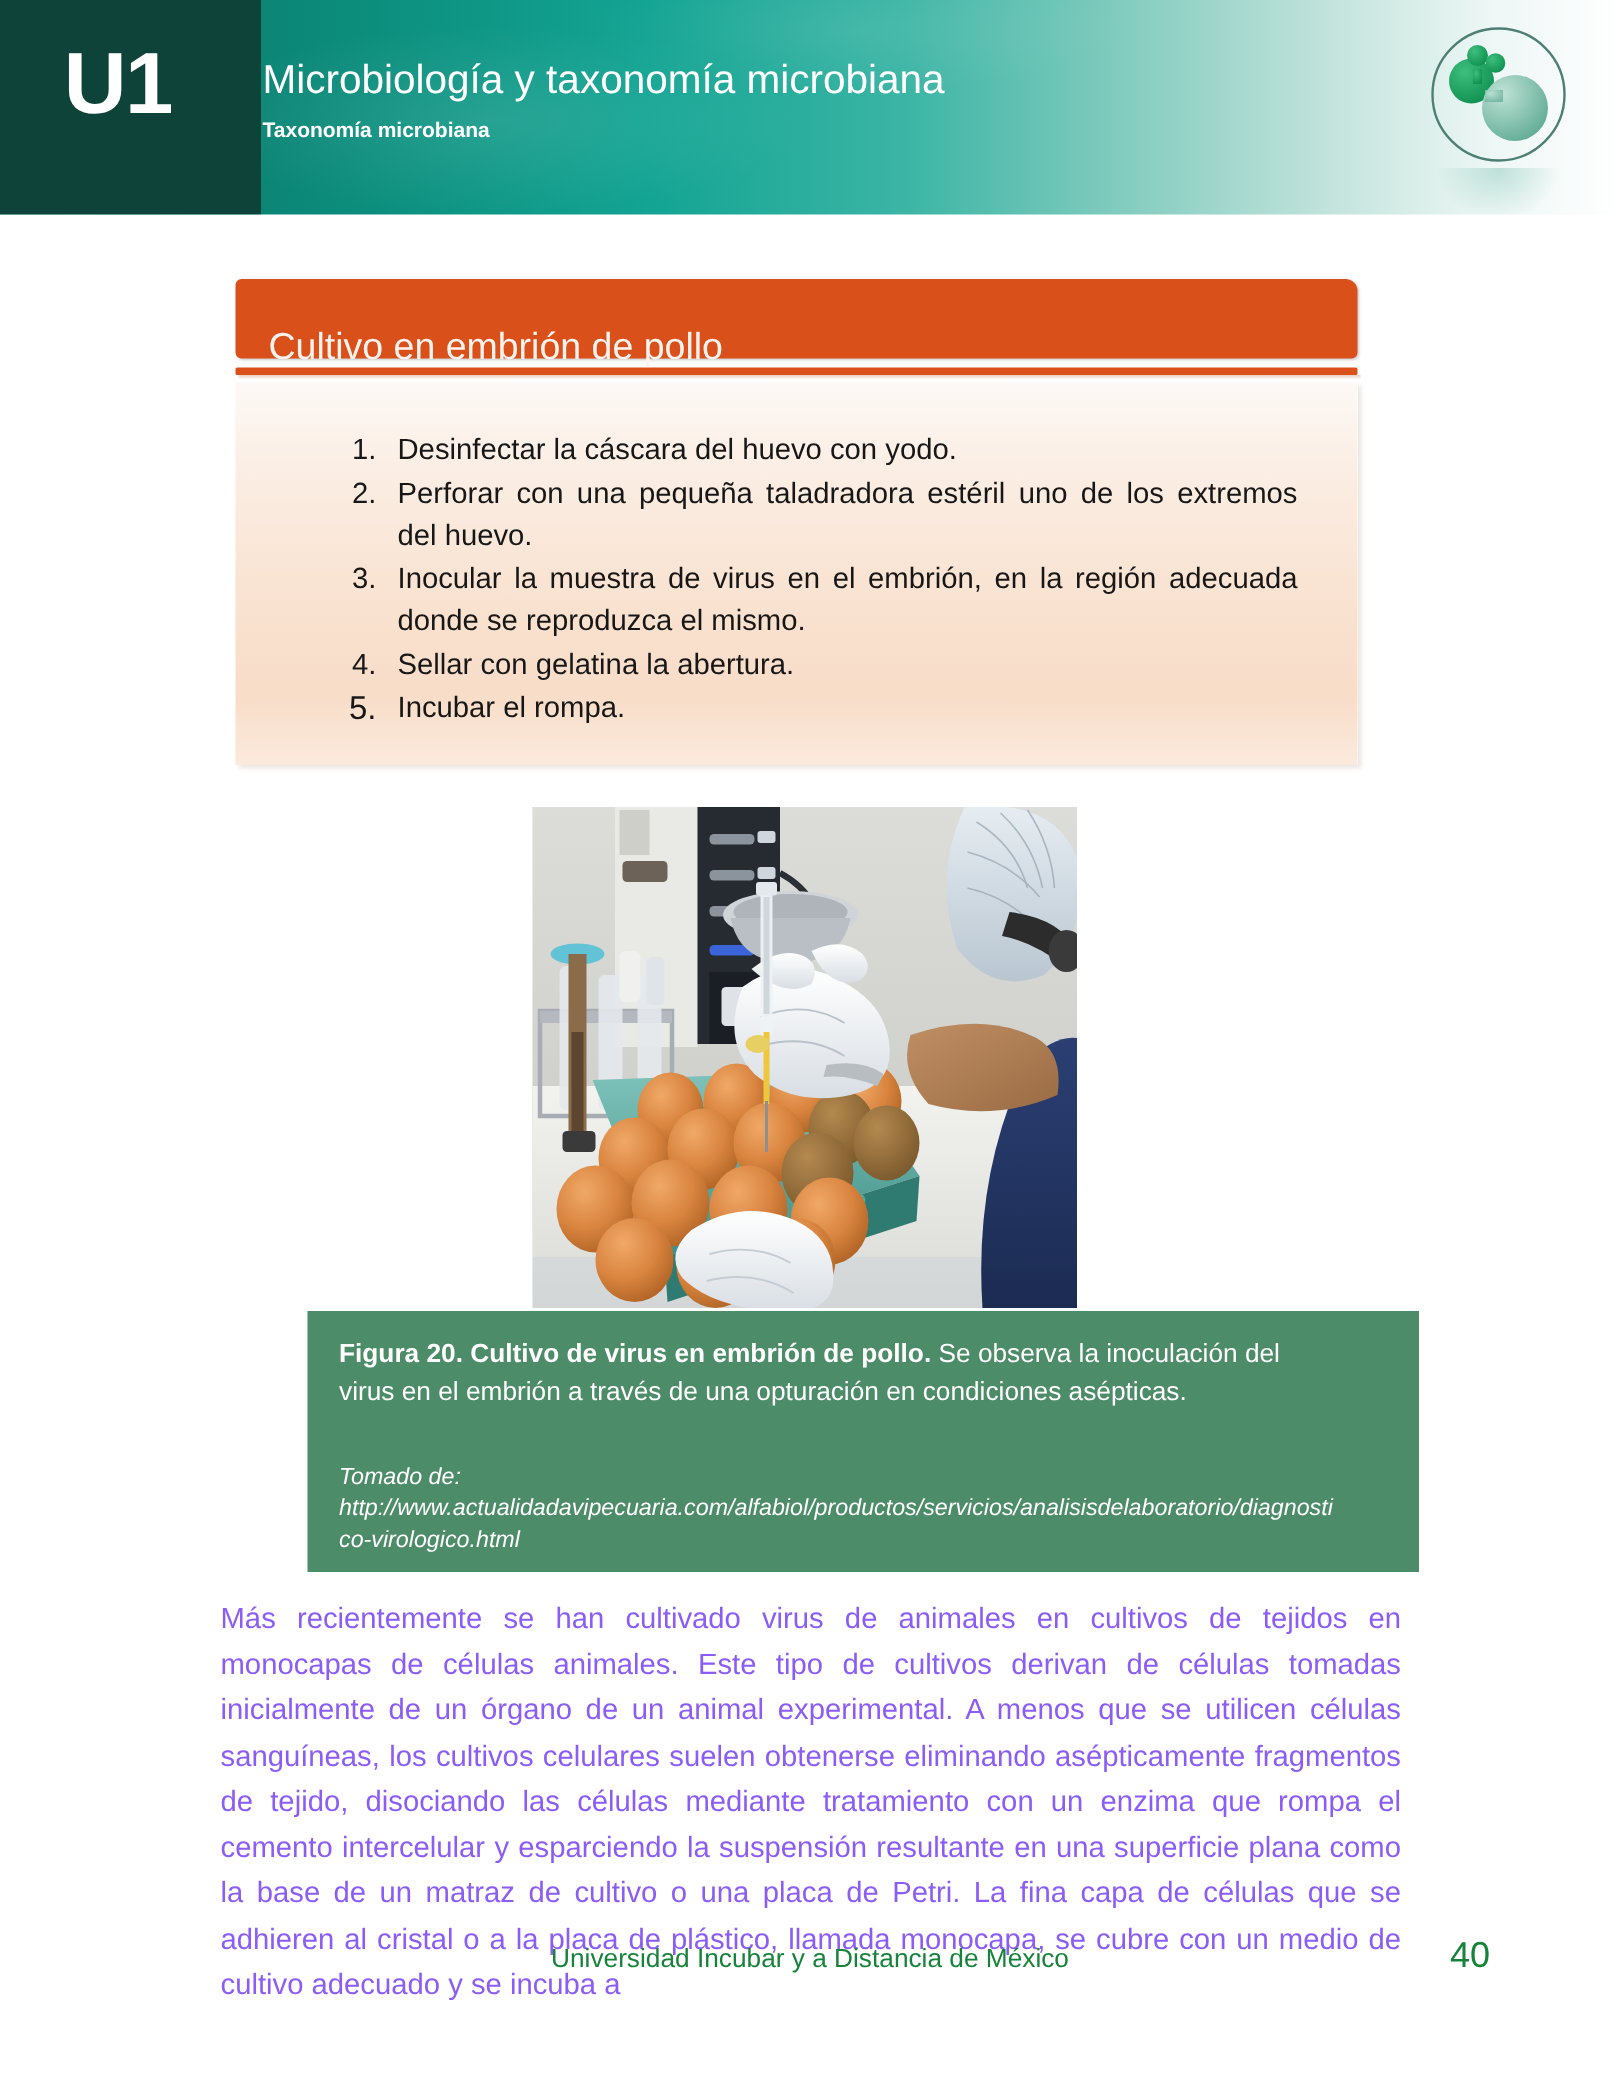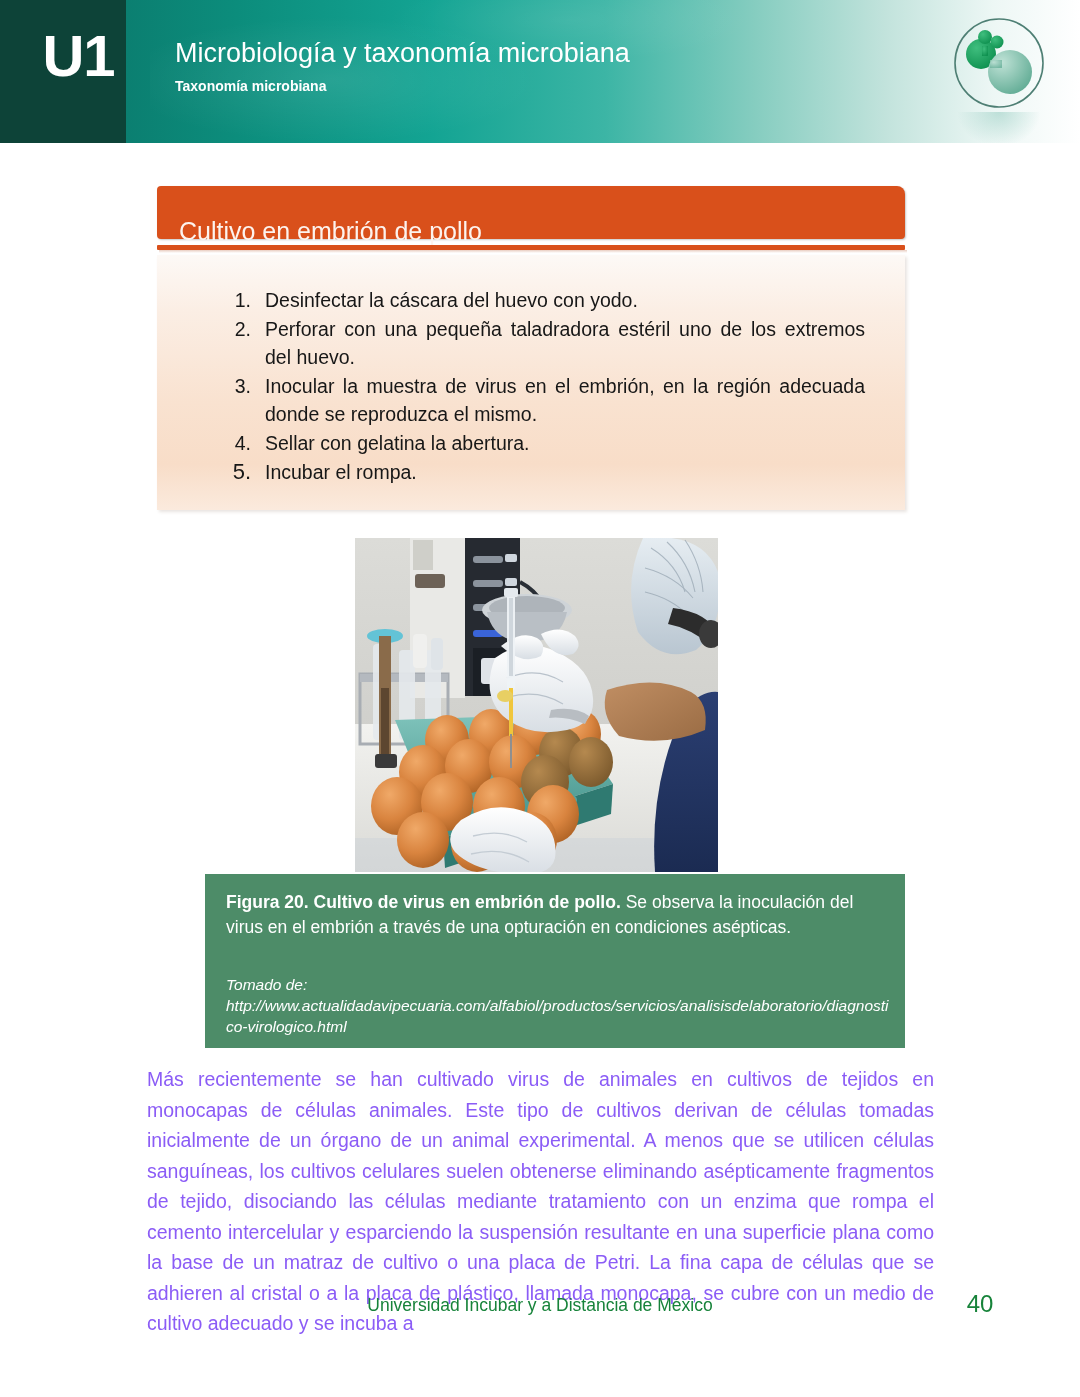--- a/index.html
+++ b/index.html
@@ -38,21 +38,21 @@
     left: 150px; top: -40px;
     width: 700px; height: 230px;
     background:
       radial-gradient(ellipse 300px 90px at 180px 120px, rgba(255,255,255,0.10), rgba(255,255,255,0) 70%),
       radial-gradient(ellipse 260px 60px at 420px 60px, rgba(255,255,255,0.08), rgba(255,255,255,0) 70%);
     pointer-events: none;
   }
   .unit-block {
     position: absolute;
     left: 0; top: 0;
-    width: 126px;
+    width: 174px;
     height: 143px;
     background: #0d4338;
   }
   .unit-label {
     position: absolute;
     left: 0; top: 27px;
     width: 157px;
     text-align: center;
     font-size: 58px;
     font-weight: bold;
@@ -169,20 +169,21 @@
     background: #d9d9d4;
   }
   .photo svg { display: block; }
 
   
   .caption-box {
     position: absolute;
     left: 205px; top: 874px;
     width: 700px; height: 174px;
     background: #4d8c68;
+    padding-left: 41px;
   }
   .caption-main {
     position: absolute;
     left: 21px; top: 16px;
     width: 660px;
     font-size: 17.5px;
     line-height: 25px;
     color: #ffffff;
   }
   .caption-main b { font-weight: bold; }

